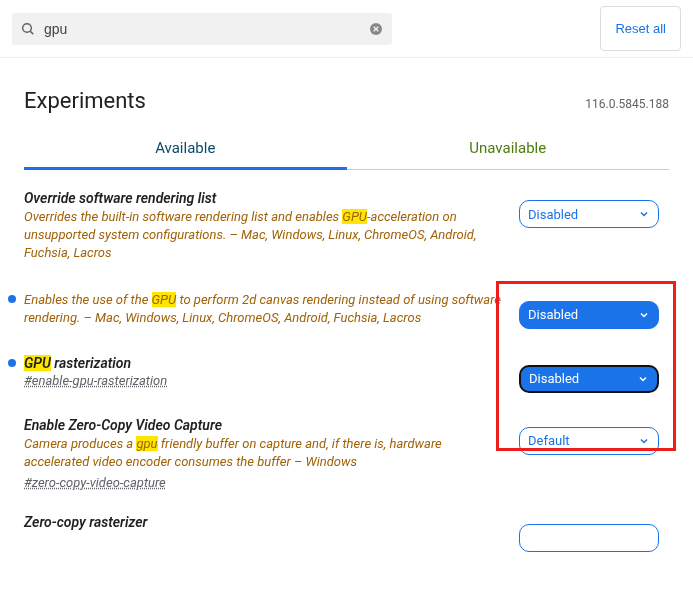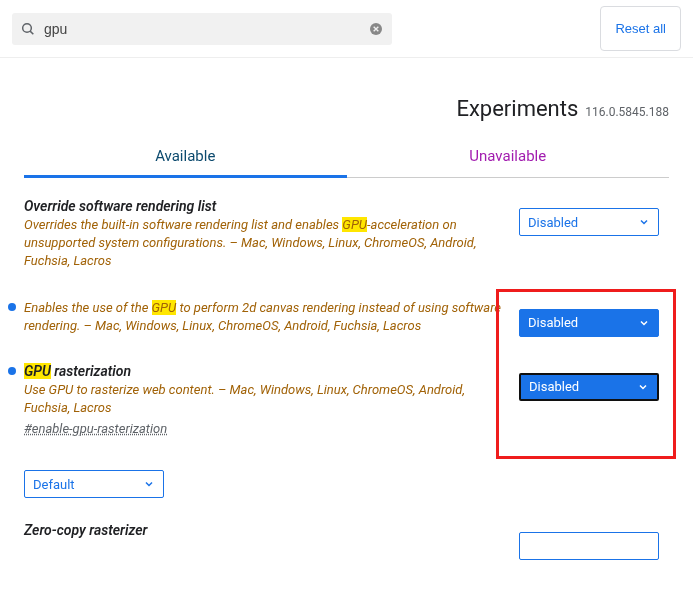--- a/index.html
+++ b/index.html
@@ -4,35 +4,35 @@
 <style>
 * { box-sizing: border-box; margin: 0; padding: 0; }
 body { font-family: "Segoe UI", Roboto, Arial, sans-serif; font-size: 13px; color: #202124; background: #fff; width: 693px; }
 .search-bar { display: flex; align-items: center; padding: 6px 12px; border-bottom: 1px solid #eee; }
 .search-box { display: flex; align-items: center; background: #f1f1f1; border-radius: 3px; padding: 4px 8px; width: 380px; height: 32px; }
 .search-icon { color: #5f6368; margin-right: 8px; display: flex; }
 .search-input { border: none; background: transparent; outline: none; font-size: 14px; flex: 1; color: #444; }
 .clear-icon { color: #5f6368; cursor: pointer; display: flex; }
 .reset-btn { margin-left: auto; border: 1px solid #dadce0; background: #fff; color: #1a73e8; font-size: 13px; padding: 14px 14px; border-radius: 4px; cursor: pointer; }
 .content { padding: 12px 24px 24px 24px; }
-.header-row { display: flex; justify-content: flex-end; align-items: baseline; margin: 26px 0 16px; gap: 7px; }
+.header-row { display: flex; justify-content: space-between; align-items: baseline; margin: 18px 0 16px; }
 .page-title { font-size: 22px; font-weight: 400; color: #202124; }
 .version { font-size: 12px; color: #5f6368; }
 .tabs { display: flex; border-bottom: 1px solid #ccc; margin-bottom: 6px; }
-.tab { flex: 1; text-align: center; padding: 10px 0; font-size: 15px; color: #a21caf; cursor: pointer; }
+.tab { flex: 1; text-align: center; padding: 10px 0; font-size: 15px; color: #4d7c0f; cursor: pointer; }
 .tab.active { color: #0c4a6e; border-bottom: 3px solid #1a73e8; margin-bottom: -1px; }
 .flag-row { display: flex; padding: 14px 0 10px; border-bottom: none; position: relative; }
 .flag-left { flex: 1; padding-right: 16px; position: relative; font-style: italic; }
 .flag-title { font-size: 14px; font-weight: 600; margin-bottom: 2px; }
 .flag-desc { font-size: 13px; color: #a16207; line-height: 1.4; margin-bottom: 4px; }
 .flag-anchor { font-size: 13px; text-decoration: underline dotted; color: #5f6368; cursor: pointer; }
 .hl { background: #ffe600; }
 .dot { position: absolute; left: -16px; top: 4px; width: 8px; height: 8px; border-radius: 50%; background: #1a73e8; }
 .sel-wrap { width: 150px; display: flex; align-items: flex-start; padding-top: 10px; }
-.sel { width: 140px; height: 28px; border: 1px solid #1a73e8; background: #fff; color: #1a73e8; font-size: 13px; display: flex; align-items: center; justify-content: space-between; padding: 0 8px; border-radius: 2px; cursor: pointer; }
+.sel { width: 140px; height: 28px; border: 1px solid #1a73e8; background: #fff; color: #1a73e8; font-size: 13px; display: flex; align-items: center; justify-content: space-between; padding: 0 8px; border-radius: 10px; cursor: pointer; }
 .sel.bluefill { background: #1a73e8; color: #fff; }
 .sel.outlined { border: 2px solid #101010; background: #1a73e8; color: #fff; }
 .chev { display: flex; }
 .highlight-box { position: absolute; border: 3px solid #ef1c1c; pointer-events: none; }
 .flags-area { position: relative; }
 </style>
 </head>
 <body>
 
 <div class="search-bar">
@@ -95,35 +95,39 @@
                 <polyline points="6 9 12 15 18 9"></polyline>
               </svg>
             </span>
           </div>
         </div>
       </div>
       <div class="flag-row">
         <div class="flag-left">
           <span class="dot"></span>
           <div class="flag-title"><span class="hl">GPU</span> rasterization</div>
-          <div class="flag-desc">Use GPU to rasterize web content. – Mac, Windows, Linux, ChromeOS, Android, Fuchsia, Lacros</div>
           <div class="flag-anchor">#enable-gpu-rasterization</div>
         </div>
         <div class="sel-wrap">
           <div class="sel outlined">
             <span>Disabled</span>
             <span class="chev">
               <svg width="12" height="12" viewBox="0 0 24 24" fill="none" stroke="#fff" stroke-width="3">
                 <polyline points="6 9 12 15 18 9"></polyline>
               </svg>
             </span>
           </div>
         </div>
       </div>
       <div class="flag-row">
+        <div class="flag-left">
+          <div class="flag-title">Enable Zero-Copy Video Capture</div>
+          <div class="flag-desc">Camera produces a <span class="hl">gpu</span> friendly buffer on capture and, if there is, hardware accelerated video encoder consumes the buffer – Windows</div>
+          <div class="flag-anchor">#zero-copy-video-capture</div>
+        </div>
         <div class="sel-wrap">
           <div class="sel">
             <span>Default</span>
             <span class="chev">
               <svg width="12" height="12" viewBox="0 0 24 24" fill="none" stroke="#1a73e8" stroke-width="3">
                 <polyline points="6 9 12 15 18 9"></polyline>
               </svg>
             </span>
           </div>
         </div>

